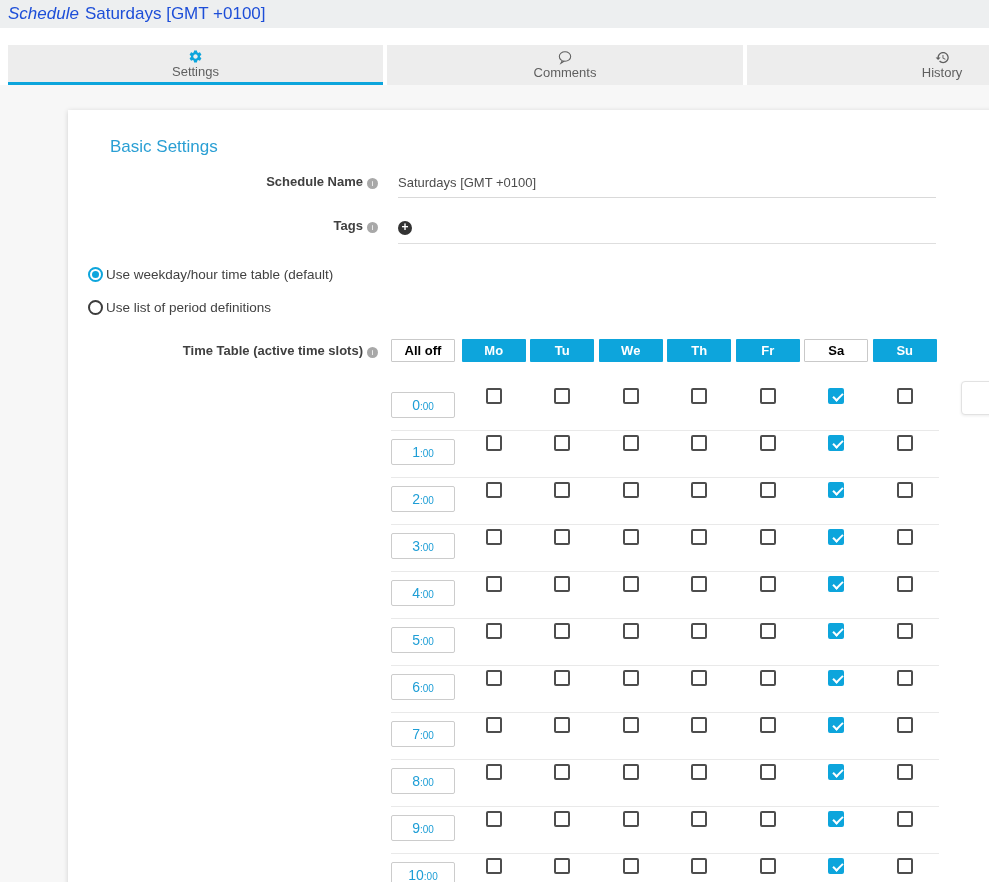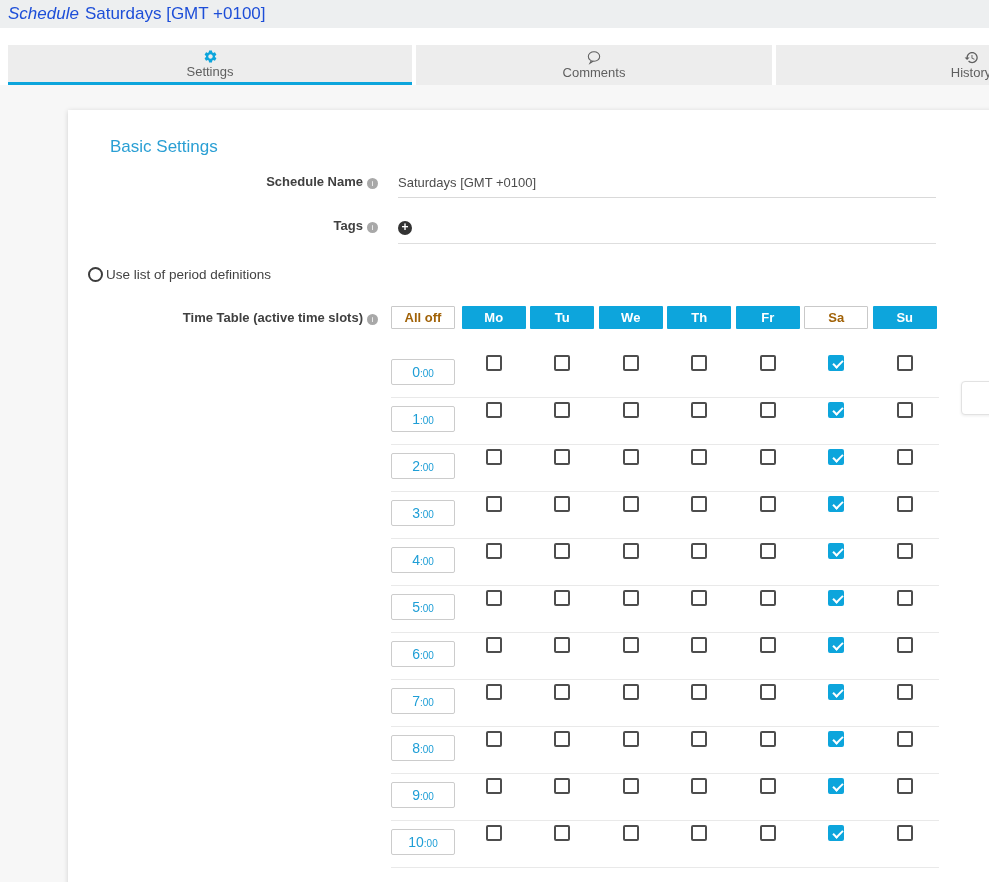--- a/index.html
+++ b/index.html
@@ -8,21 +8,21 @@
 
   
   .titlebar { height:28px; background:#edeff0; display:flex; align-items:center;
               padding-left:8px; font-size:17px; color:#1d4ed8; }
   .titlebar .t-prefix { font-style:italic; margin-right:6px; }
 
   
   .tabs { margin-top:17px; display:flex; gap:4px; padding-left:8px; height:40px; width:1200px; }
   .tab { background:#ededed; display:flex; flex-direction:column; align-items:center;
          justify-content:center; gap:1px; cursor:pointer; position:relative; }
-  .tab-settings { width:404px; }
+  .tab-settings { width:375px; }
   .tab-comments { width:356px; }
   .tab-history  { width:390px; }
   .tab.active { border-bottom:3px solid #0da5dc; }
   .tab-label { font-size:13px; color:#5f5f5f; line-height:14px; }
   .tab-icon { height:15px; display:flex; align-items:flex-end; }
 
   
   .content { position:relative; height:797px; background:#f7f7f7; }
   .card { position:absolute; left:68px; top:25px; right:-16px; bottom:-16px;
           background:#fff; box-shadow:0 1px 5px rgba(0,0,0,.16); padding-top:27px; }
@@ -67,21 +67,21 @@
                      width:7px; height:7px; border-radius:50%; background:#0da5dc; }
   .radio-label { font-size:13.5px; color:#424242; line-height:15px; }
 
   
   .tt-head, .tt-row { display:grid; grid-template-columns:repeat(8,68.5px); align-items:start; }
   .day-btn { width:64px; height:23px; font-family:"Liberation Sans",sans-serif;
              font-size:13px; font-weight:bold; border-radius:1px; cursor:pointer;
              justify-self:center; }
   .day-btn.first { justify-self:start; }
   .day-on  { background:#0da5dc; color:#fff; border:none; }
-  .day-off { background:#fff; color:#a16207; border:1px solid #c9c9c9; }
+  .day-off { background:#fff; color:#000000; border:1px solid #c9c9c9; }
 
   .tt-rows { margin-top:22px; width:548px; }
   .tt-row { height:47px; border-bottom:1px solid #e9e9e9; }
   .hour-btn { width:64px; height:26px; background:#fff; border:1px solid #ccc;
               border-radius:2px; color:#1e9ed6; cursor:pointer; justify-self:start;
               margin-top:8px; font-family:"Liberation Sans",sans-serif;
               display:flex; align-items:center; justify-content:center; }
   .hr-big { font-size:14px; }
   .hr-small { font-size:10px; margin-top:2px; }
 
@@ -157,20 +157,24 @@
       <div class="control-cell">
         <div class="tags-box">
           <span class="plus-icon"></span>
         </div>
       </div>
     </div>
 
     <div class="form-row row-selection">
       <div class="control-cell">
         <div class="radio-opt">
+          <span class="radio on"></span>
+          <span class="radio-label">Use weekday/hour time table (default)</span>
+        </div>
+        <div class="radio-opt">
           <span class="radio off"></span>
           <span class="radio-label">Use list of period definitions</span>
         </div>
       </div>
     </div>
 
     <div class="form-row row-timetable">
       <div class="label-cell">
         <span class="label-text">Time Table (active time slots)</span>
         <span class="info-icon"></span>

